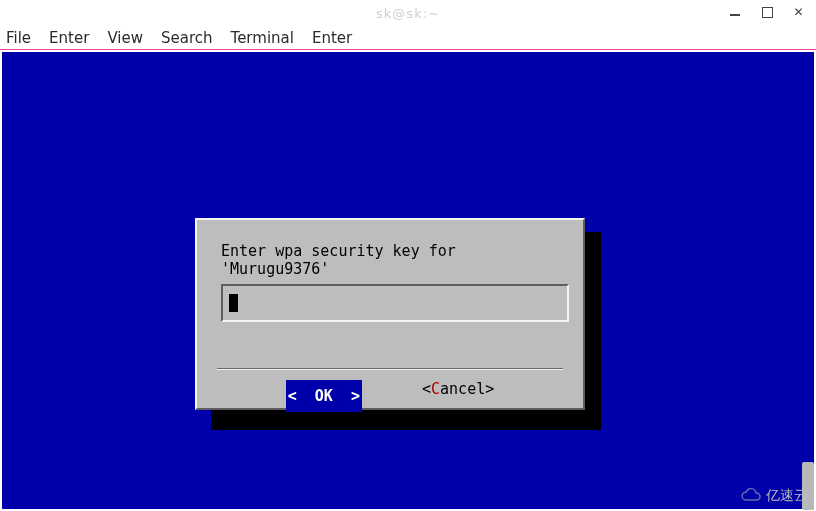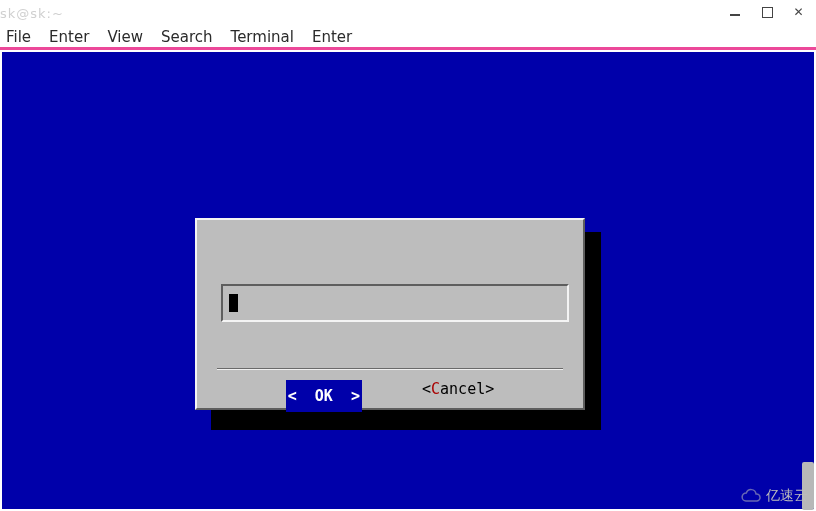--- a/index.html
+++ b/index.html
@@ -4,20 +4,21 @@
 <style>
   * { box-sizing: border-box; margin: 0; padding: 0; }
   html, body { width: 816px; height: 511px; overflow: hidden; font-family: "DejaVu Sans", "Liberation Sans", sans-serif; }
   body { background: #ffffff; position: relative; }
 
   
   .titlebar {
     height: 26px;
     display: flex;
     align-items: center;
+    justify-content: center;
     position: relative;
     font-size: 13px;
     color: #d0d0d0;
     letter-spacing: 1px;
   }
   .titlebar .controls {
     position: absolute;
     right: 6px; top: 3px;
     display: flex;
     gap: 10px;
@@ -36,21 +37,21 @@
   .win-close::before { content: "✕"; font-size: 12px; color:#444;}
 
   .menubar {
     height: 24px;
     padding: 0 6px;
     display: flex;
     align-items: center;
     gap: 18px;
     font-size: 15px;
     color: #2b2b2b;
-    border-bottom: 3px solid #ec4899;
+    border-bottom: 1px solid #ec4899;
   }
   .menubar span { cursor: default; }
 
   
   .terminal {
     position: absolute;
     left: 2px; right: 2px; top: 52px; bottom: 2px;
     background: #0000aa; 
   }
 
@@ -164,21 +165,21 @@
 
   
   .watermark {
     position: absolute;
     right: 8px;
     bottom: 6px;
     font-size: 14px;
     color: #bcbcbc;
     font-family: sans-serif;
     display: flex;
-    align-items: center;
+    align-items: flex-start;
     gap: 4px;
   }
   .watermark svg { opacity: 0.55; }
 </style>
 </head>
 <body>
 
 <div class="titlebar">
   <span>sk@sk:~</span>
   <div class="controls">
@@ -197,20 +198,22 @@
   <span>Enter</span>
 </div>
 
 <div class="terminal">
 
   <div class="dlg-shadow"></div>
 
   <div class="dialog">
     <div class="dialog-inner">
 
+      <div class="prompt"><span>Enter wpa security key for</span>
+<span>'Murugu9376'</span></div>
 
       <div class="input-wrap">
         <span class="cursor"></span>
       </div>
 
       <div class="sep"></div>
 
       <div class="btn-row">
         <span class="btn ok">&lt;  OK  &gt;</span>
         <span class="btn cancel"><span>&lt;</span><span class="red">C</span><span>ancel&gt;</span></span>

